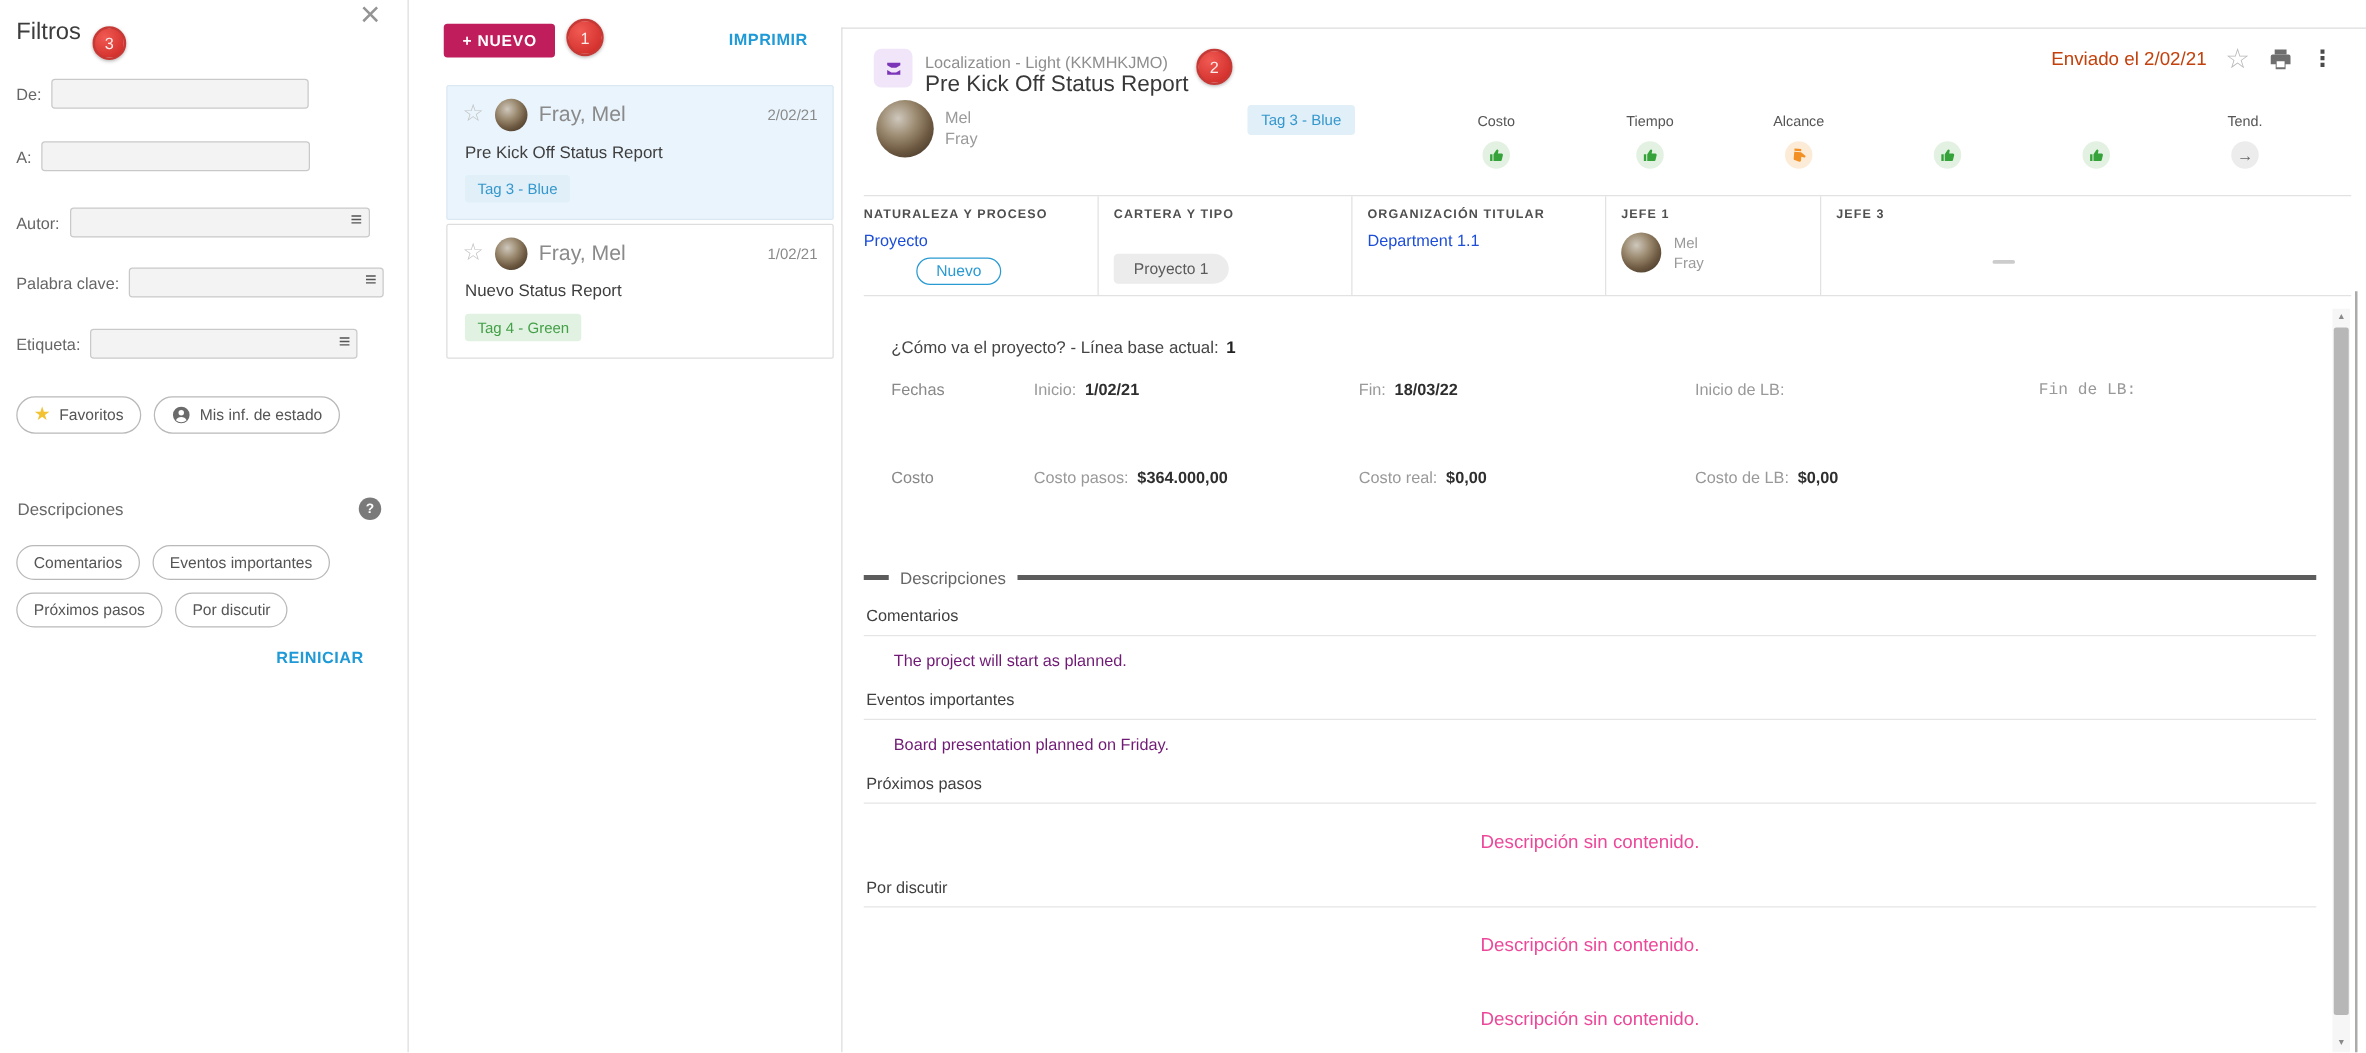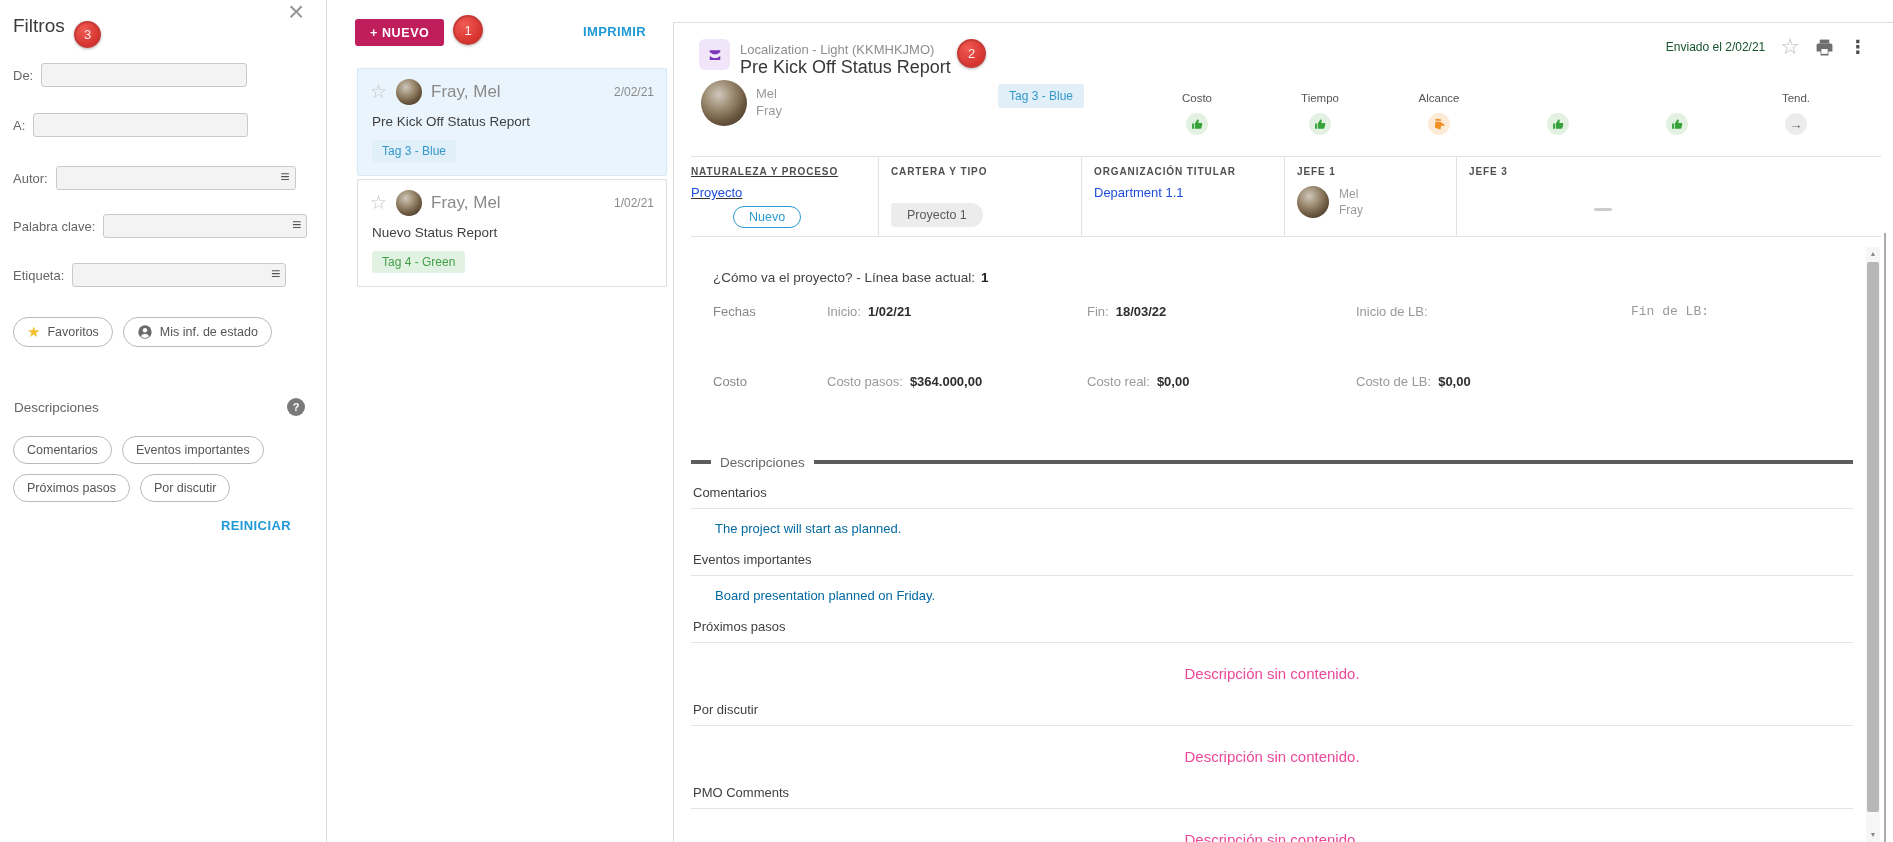--- a/index.html
+++ b/index.html
@@ -64,40 +64,40 @@
 
   
   .main { position:absolute; left:673px; top:22px; width:1220px; height:820px;
     border-left:1px solid #ddd; border-top:1px solid #ddd; background:#fff; }
   .proj-icon { position:absolute; left:25px; top:16px; width:31px; height:31px; border-radius:6px;
     background:#f1e6f9; display:flex; align-items:center; justify-content:center; }
   .proj-name { position:absolute; left:66px; top:19px; font-size:13px; color:#8e8e8e; }
   .main-title { position:absolute; left:66px; top:34px; font-size:18px; color:#383838; }
   .badge-main { left:283px; top:16px; width:29px; height:29px; }
   .actions { position:absolute; right:26px; top:13px; display:flex; align-items:center; gap:15px; }
-  .sent-label { font-size:12px; color:#14532d;text-align:center; }
+  .sent-label { font-size:15px; color:#c2410c;text-align:center; }
   .action-star { font-size:22px; color:#b8b8b8; cursor:pointer; line-height:22px; }
   .kebab { font-size:18px; color:#4a4a4a; font-weight:bold; cursor:pointer; }
   .author-avatar { position:absolute; left:27px; top:57px; width:46px; height:46px; border-radius:50%;
     background:radial-gradient(circle at 38% 32%, #cfc8bd, #9b8a70 35%, #6e5a42 62%, #46382a 88%); }
   .author-names { position:absolute; left:82px; top:62px; font-size:13px; color:#9a9a9a; line-height:17px; }
   .hdr-tag { position:absolute; left:324px; top:61px; padding:5px 11px; font-size:12px; border-radius:3px; }
   .metric { position:absolute; top:69px; width:90px; text-align:center; }
   .m-label { font-size:11.5px; color:#555; height:13px; }
   .m-icon { margin:8px auto 0; width:22px; height:22px; border-radius:50%;
     display:flex; align-items:center; justify-content:center; }
   .ic-good { background:#e3f1e2; color:var(--status-green,#35a33a); }
   .ic-warning { background:#fcecd7; color:var(--status-orange,#f29024); }
   .ic-warning svg { transform:rotate(95deg); }
   .ic-neutral { background:#ececec; color:#666; font-size:13px; font-weight:bold; }
 
   .summary { position:absolute; left:17px; top:133px; width:1190px; height:81px;
     border-top:1px solid #e2e2e2; border-bottom:1px solid #e2e2e2; display:flex; }
   .s-cell { padding:9px 0 0 12px; border-left:1px solid #e2e2e2; }
-  .s-cell.first { border-left:none; padding-left:0;text-decoration:underline; }
+  .s-cell.first { border-left:none; padding-left:0; }
   .c1 { width:187px; } .c2 { width:203px; } .c3 { width:203px; } .c4 { width:172px; } .c5 { width:185px; } .c6 { flex:1; }
   .s-head { font-size:10px; font-weight:bold; color:#4f4f4f; letter-spacing:.9px; }
   .s-val { margin-top:8px; font-size:13px; color:#1d4ed8; }
   .pill-nuevo { display:inline-block; margin:6px 0 0 42px; border:1px solid #2a9ad2; color:#2a9ad2;
     border-radius:13px; padding:3px 15px; font-size:12.5px; background:#fff; }
   .chip-gray { display:inline-block; margin-top:26px; background:#ececec; color:#5a5a5a;
     border-radius:4px 14px 14px 4px; padding:5px 16px; font-size:12.5px; }
   .jefe-wrap { margin-top:9px; display:flex; align-items:center; gap:10px; }
   .jefe-avatar { width:32px; height:32px; border-radius:50%;
     background:radial-gradient(circle at 38% 32%, #cfc8bd, #9b8a70 35%, #6e5a42 62%, #46382a 88%); }
@@ -114,21 +114,21 @@
   .g1{left:114px;} .g2{left:374px;} .g3{left:643px;} .g4{left:918px;font-family:Liberation Mono, monospace;}
   .r1{top:281px;} .r2{top:316px;} .r3{top:351px;}
 
   .desc-divider { position:absolute; left:17px; top:430px; width:1162px; height:18px;
     display:flex; align-items:center; }
   .dl-short { width:20px; height:4px; background:#5c5c5c; }
   .dl-label { padding:0 9px; font-size:13.5px; color:#666; }
   .dl-long { flex:1; height:4px; background:#5c5c5c; }
   .sections { position:absolute; left:17px; top:440px; width:1162px; padding-top:22px; }
   .sec-title { padding:0 2px 8px; font-size:13px; color:#3f3f3f; border-bottom:1px solid #e5e5e5; }
-  .sec-body { padding:12px 0 16px 24px; font-size:13px; color:#0369a1; }
+  .sec-body { padding:12px 0 16px 24px; font-size:13px; color:#701a75; }
   .sec-body.empty { padding:22px 0 20px; text-align:center; color:#ec4899; font-size:15px; }
 
   
   .vscroll { position:absolute; left:1866px; top:247px; width:14px; height:595px; background:#f6f6f6; }
   .vs-arrow { position:absolute; left:0; width:14px; height:14px; text-align:center;
     font-size:7px; color:#8a8a8a; line-height:14px; cursor:pointer; }
   .vs-up { top:0; } .vs-down { bottom:0; }
   .vs-thumb { position:absolute; left:1px; top:15px; width:12px; height:550px;
     background:#b7b7b7; border-radius:2px; cursor:grab; }
   .right-edge { position:absolute; left:1884px; top:233px; width:2px; height:609px; background:#ababab; }
@@ -373,21 +373,20 @@
 
     <div class="sec-title">Eventos importantes</div>
     <div class="sec-body">Board presentation planned on Friday.</div>
 
     <div class="sec-title">Próximos pasos</div>
     <div class="sec-body empty">Descripción sin contenido.</div>
 
     <div class="sec-title">Por discutir</div>
     <div class="sec-body empty">Descripción sin contenido.</div>
 
-    <div class="sec-title">PMO Comments</div>
     <div class="sec-body empty">Descripción sin contenido.</div>
   </div>
 </main>
 
 <div class="vscroll">
   <span class="vs-arrow vs-up">▲</span>
   <span class="vs-thumb"></span>
   <span class="vs-arrow vs-down">▼</span>
 </div>
 <div class="right-edge"></div>

